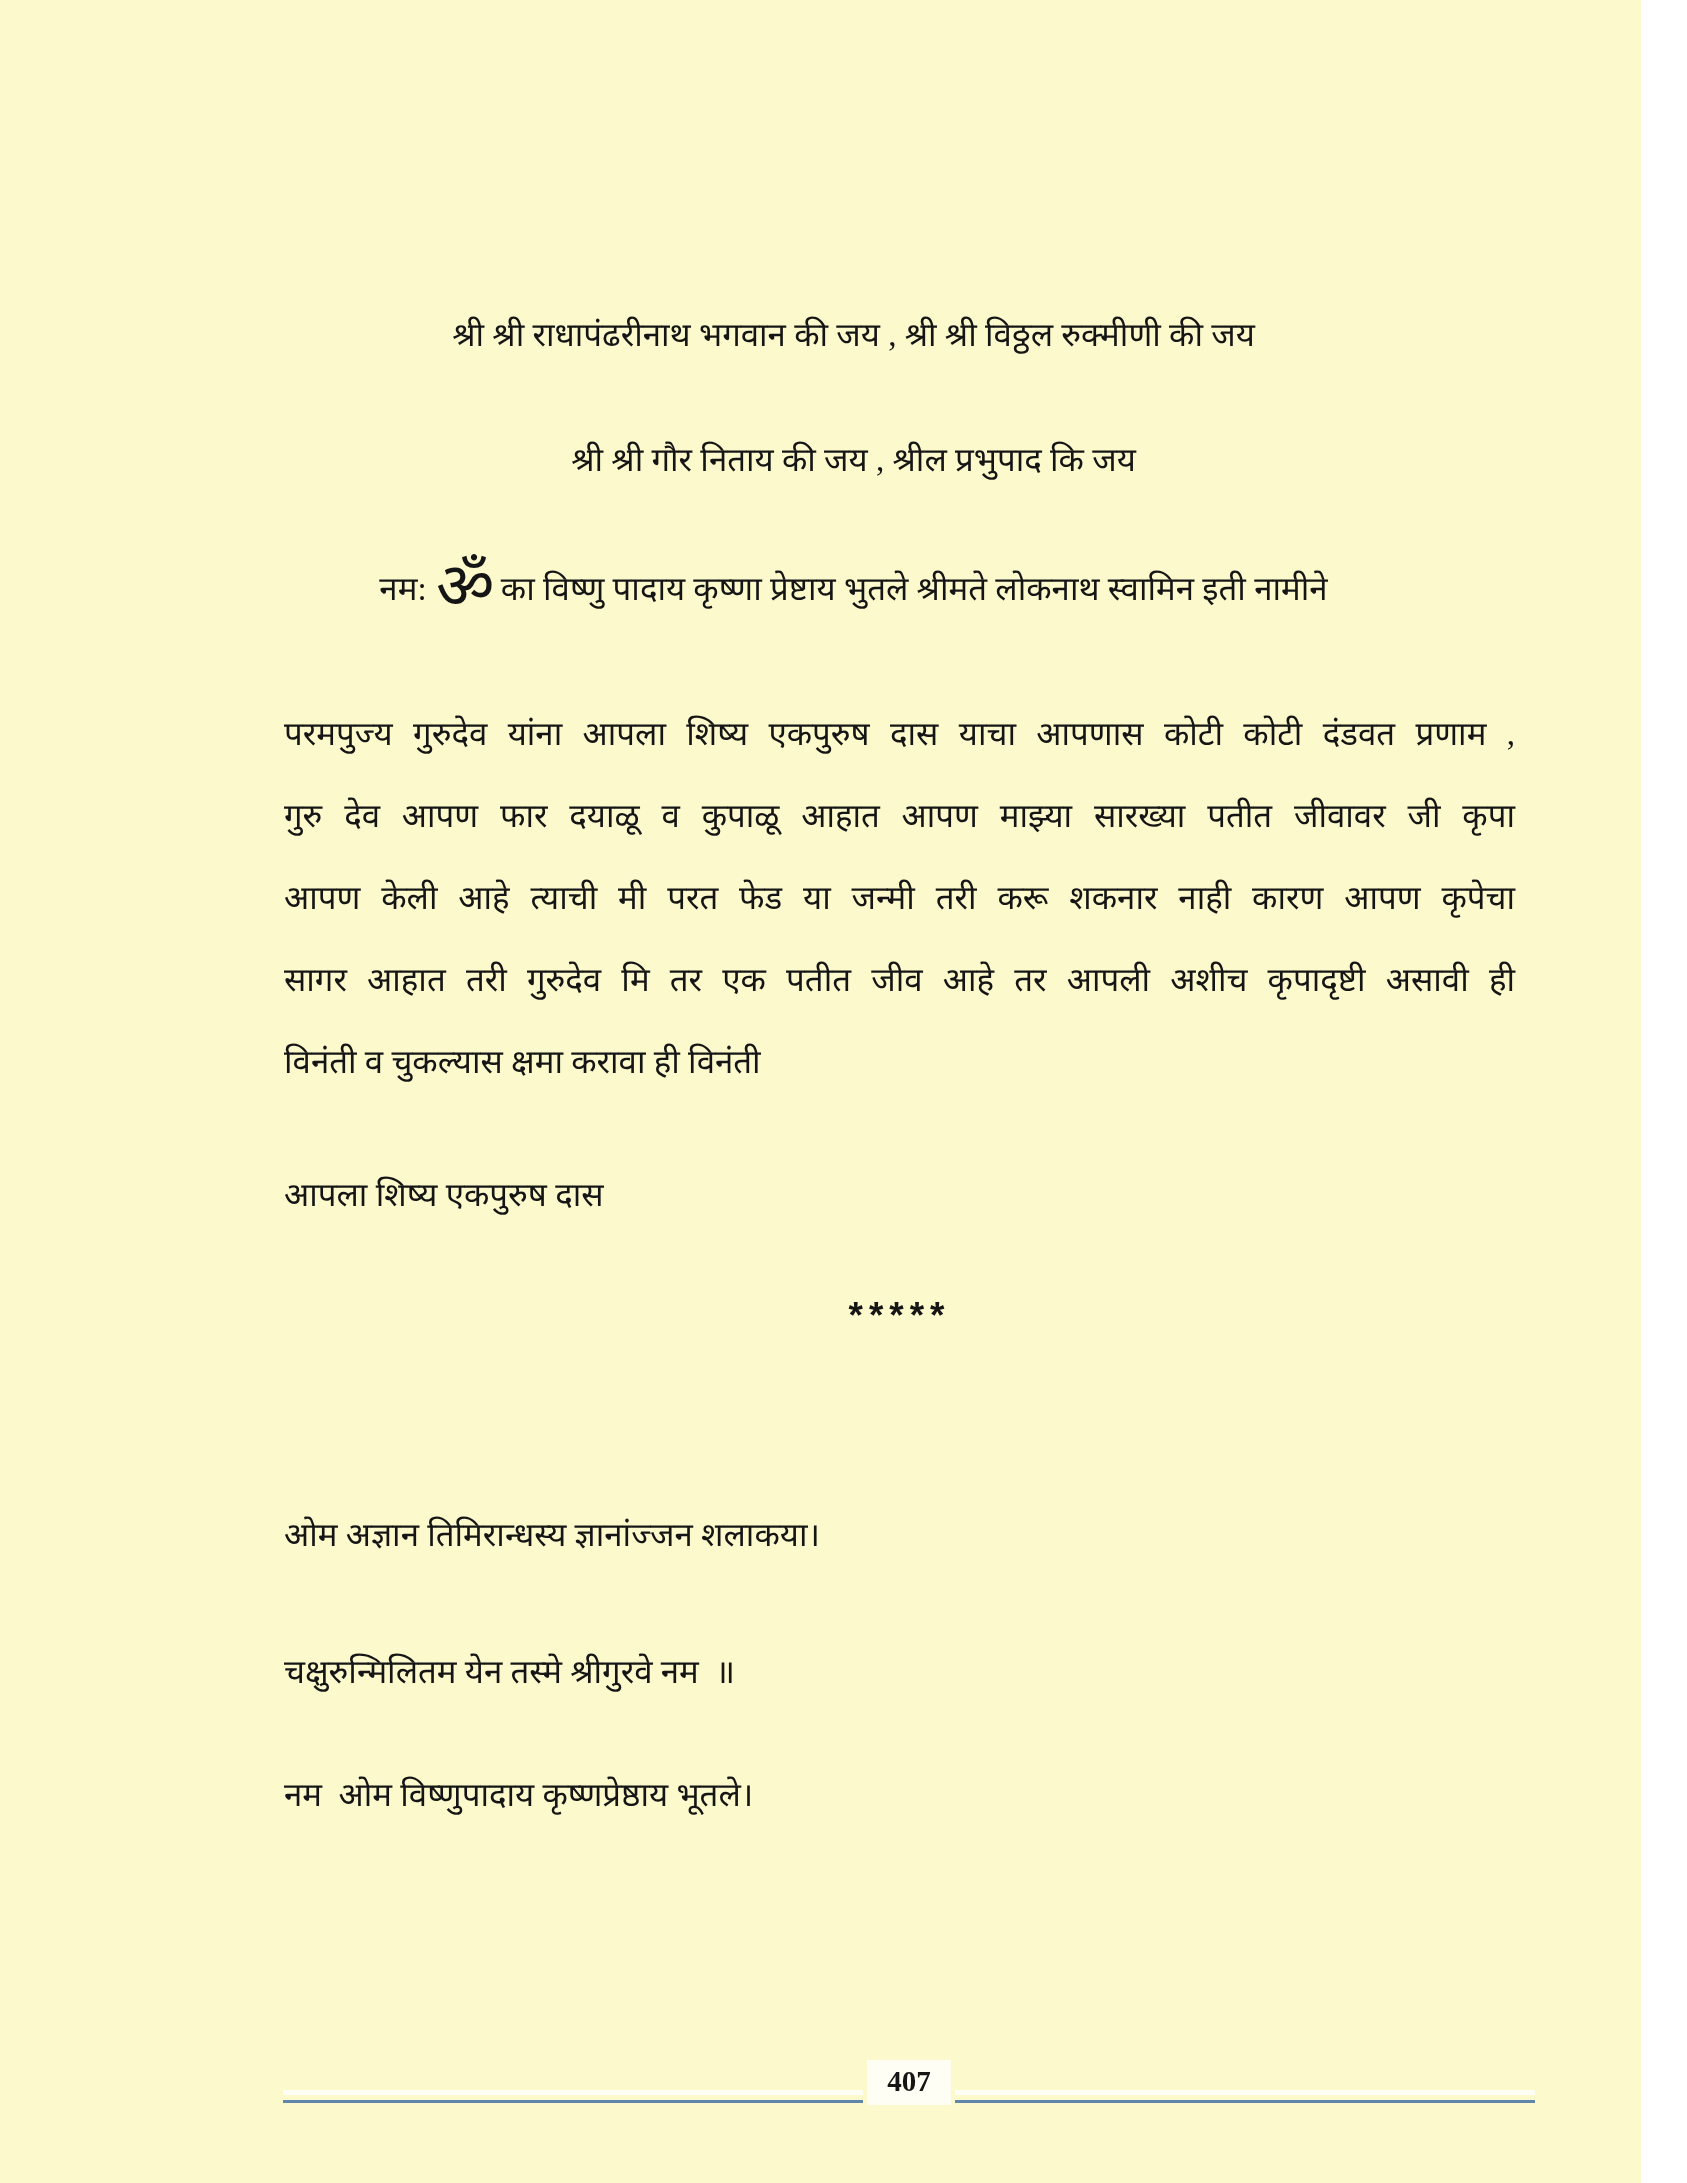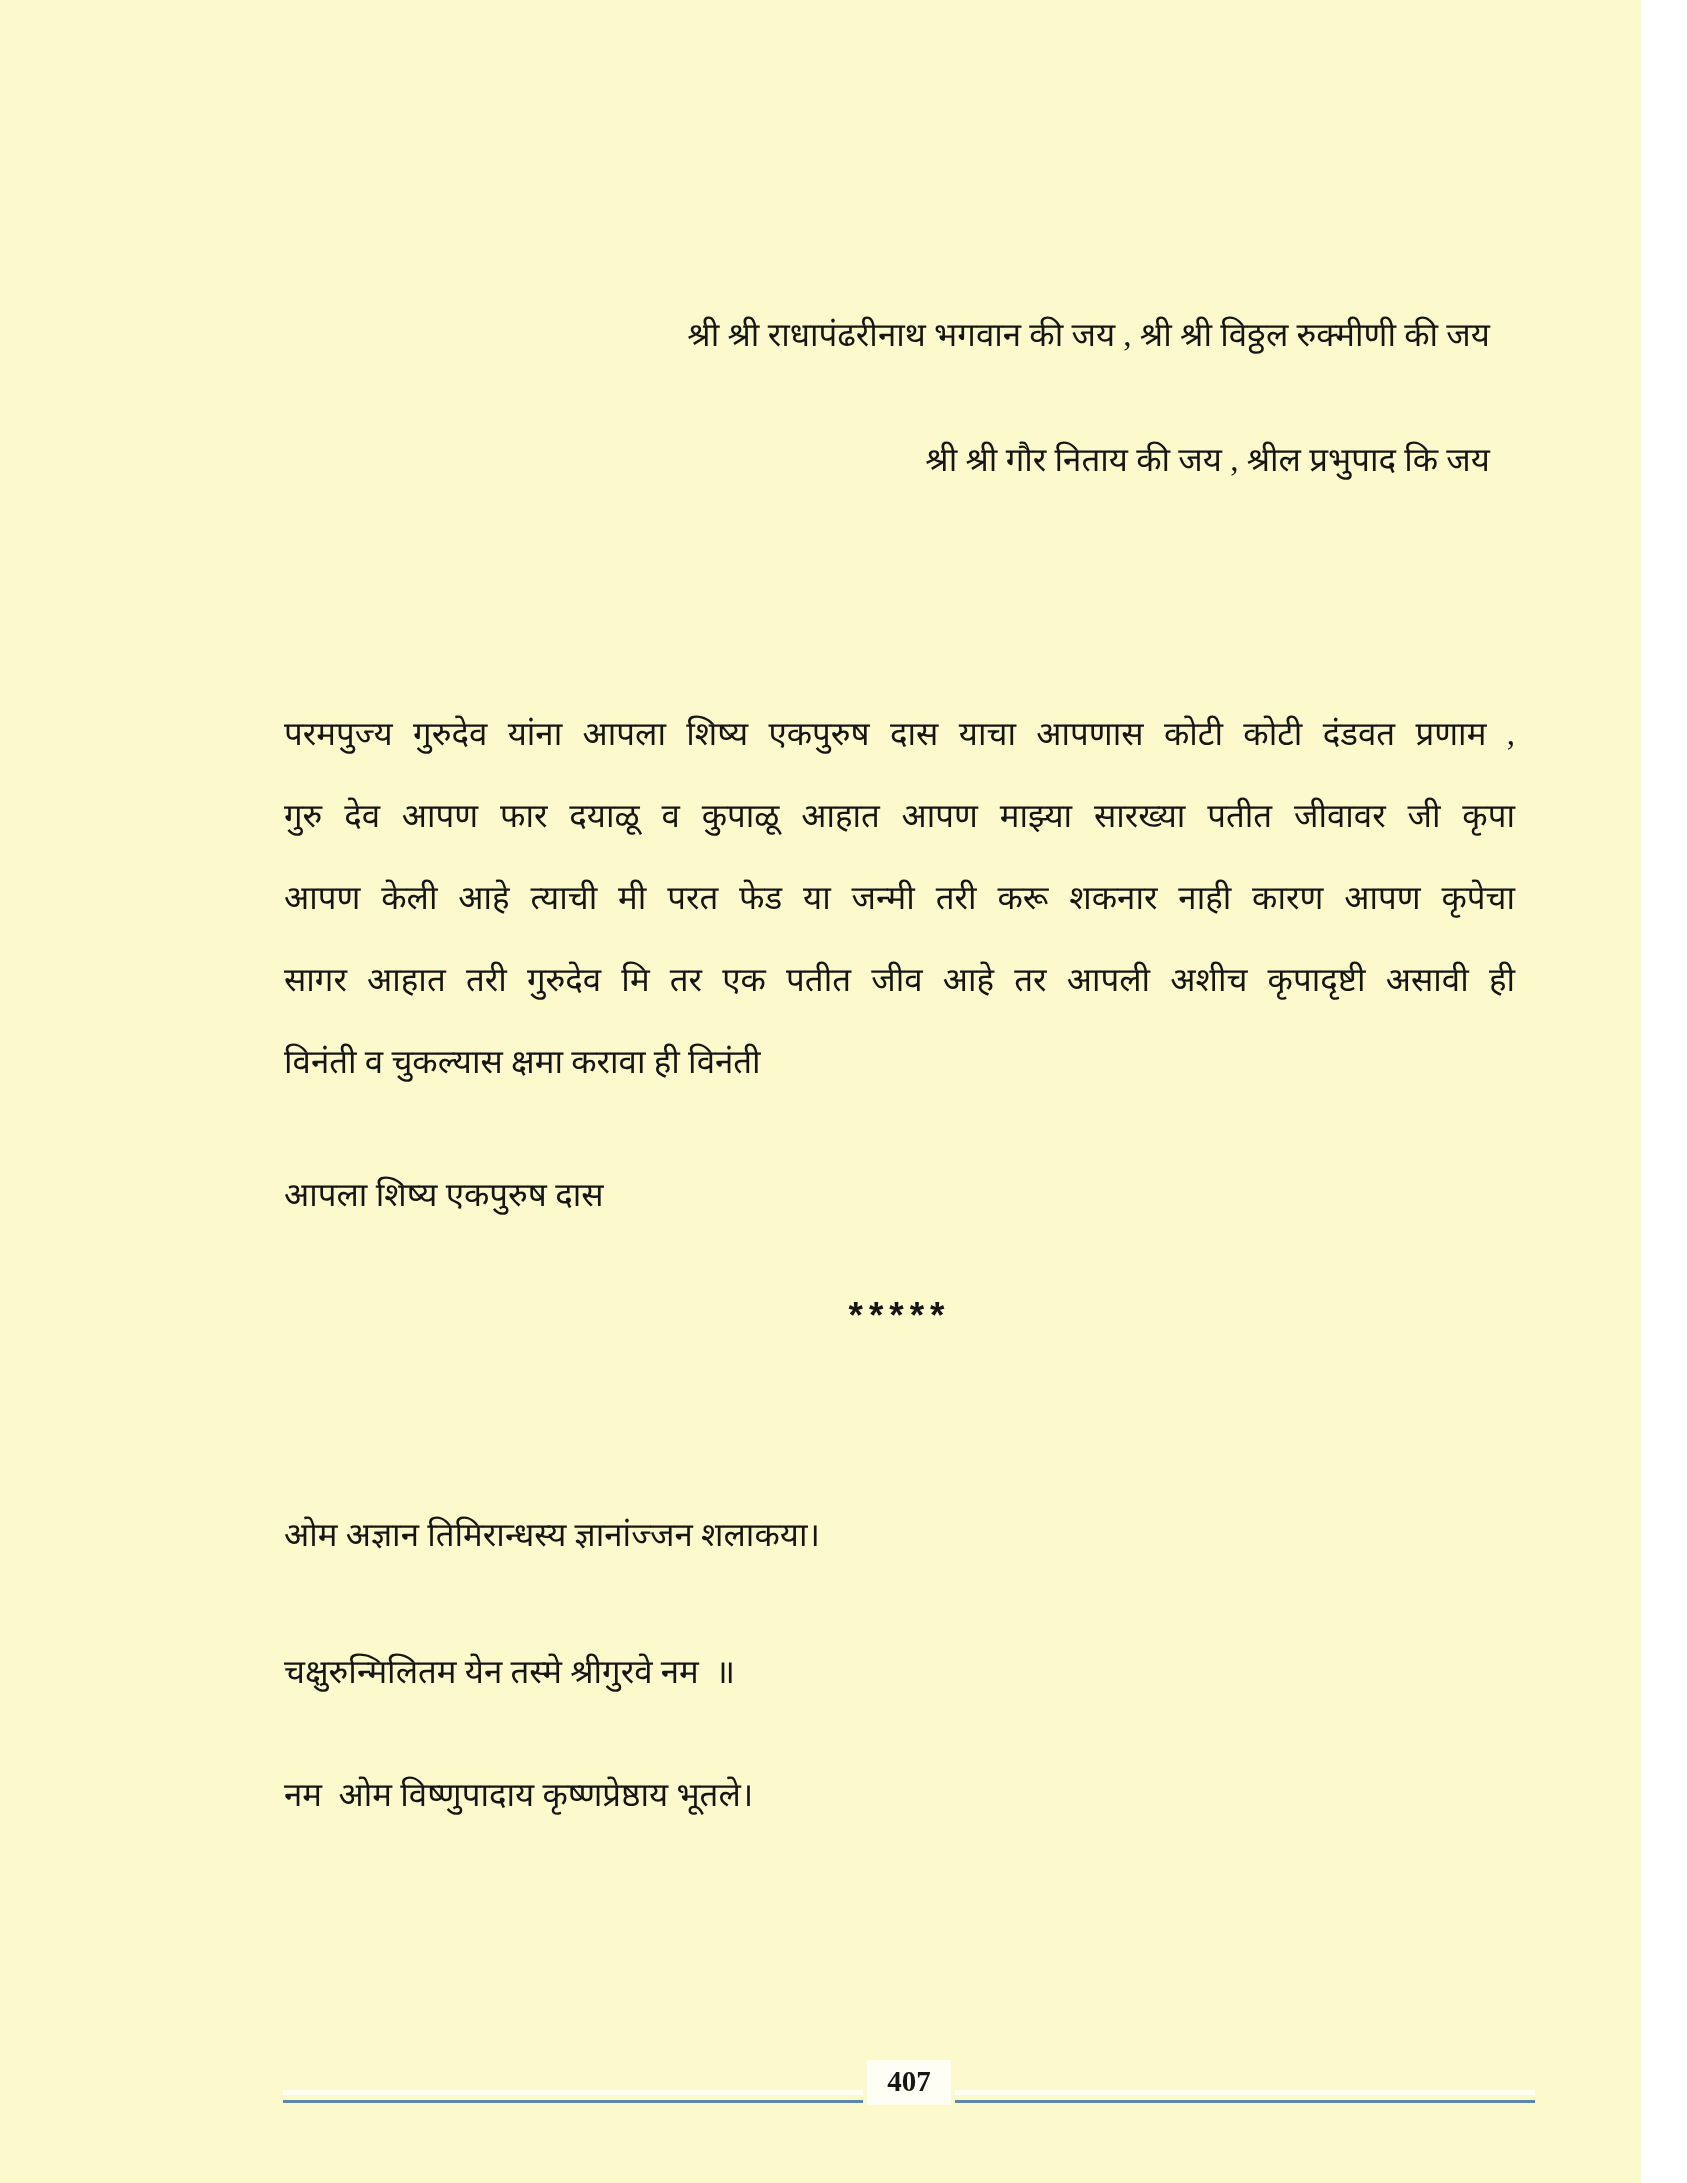--- a/index.html
+++ b/index.html
@@ -24,21 +24,21 @@
   }
   .centered{text-align:center;white-space:nowrap;}
   .just{
     white-space:normal;
     text-align:justify;
     text-align-last:justify;
     font-family:Liberation Serif, serif;
   }
   .leftal{text-align:left;white-space:pre-wrap;}
   .rightal{text-align:left;}
-  .hdr{left:259px;width:1231px;text-align:right;}
+  .hdr{left:238px;width:1231px;}
   .om{
     font-size:64px;
     line-height:0;
     vertical-align:-8px;
     padding:0 6.6px 0 9.3px;
   }
   .stars{
     font-weight:bold;
     font-size:37px;
     letter-spacing:6px;
@@ -71,20 +71,23 @@
 </head>
 <body>
 
 <div id="screen">
   <div class="sheet"></div>
 
   <div class="line hdr centered" style="top:310px">श्री श्री राधापंढरीनाथ भगवान की जय , श्री श्री विठ्ठल रुक्मीणी की जय</div>
 
   <div class="line hdr centered" style="top:435px">श्री श्री गौर निताय की जय , श्रील प्रभुपाद कि जय</div>
 
+  <div class="line hdr centered" style="top:564px">
+    <span>नम:</span><span class="om">ॐ</span><span>का विष्णु पादाय कृष्णा प्रेष्टाय भुतले श्रीमते लोकनाथ स्वामिन इती नामीने</span>
+  </div>
 
   <div class="line just" style="top:709px">परमपुज्य गुरुदेव यांना आपला शिष्य एकपुरुष दास याचा आपणास कोटी कोटी दंडवत प्रणाम ,</div>
   <div class="line just" style="top:791px">गुरु देव आपण फार दयाळू व कुपाळू आहात आपण माझ्या सारख्या पतीत जीवावर जी कृपा</div>
   <div class="line just" style="top:873px">आपण केली आहे त्याची मी परत फेड या जन्मी तरी करू शकनार नाही कारण आपण कृपेचा</div>
   <div class="line just" style="top:955px">सागर आहात तरी गुरुदेव मि तर एक पतीत जीव आहे तर आपली अशीच कृपादृष्टी असावी ही</div>
   <div class="line leftal" style="top:1037px">विनंती व चुकल्यास क्षमा करावा ही विनंती</div>
 
   <div class="line rightal" style="top:1170px">आपला शिष्य एकपुरुष दास</div>
 
   <div class="line centered stars" style="top:1287px">*****</div>

